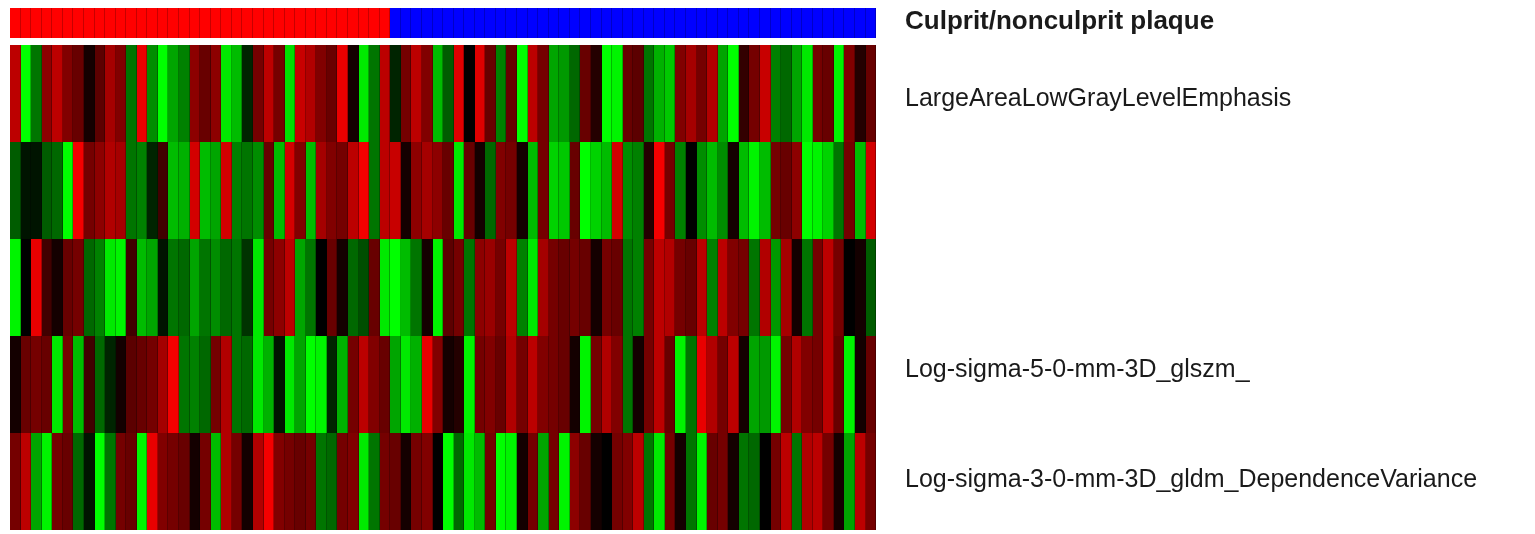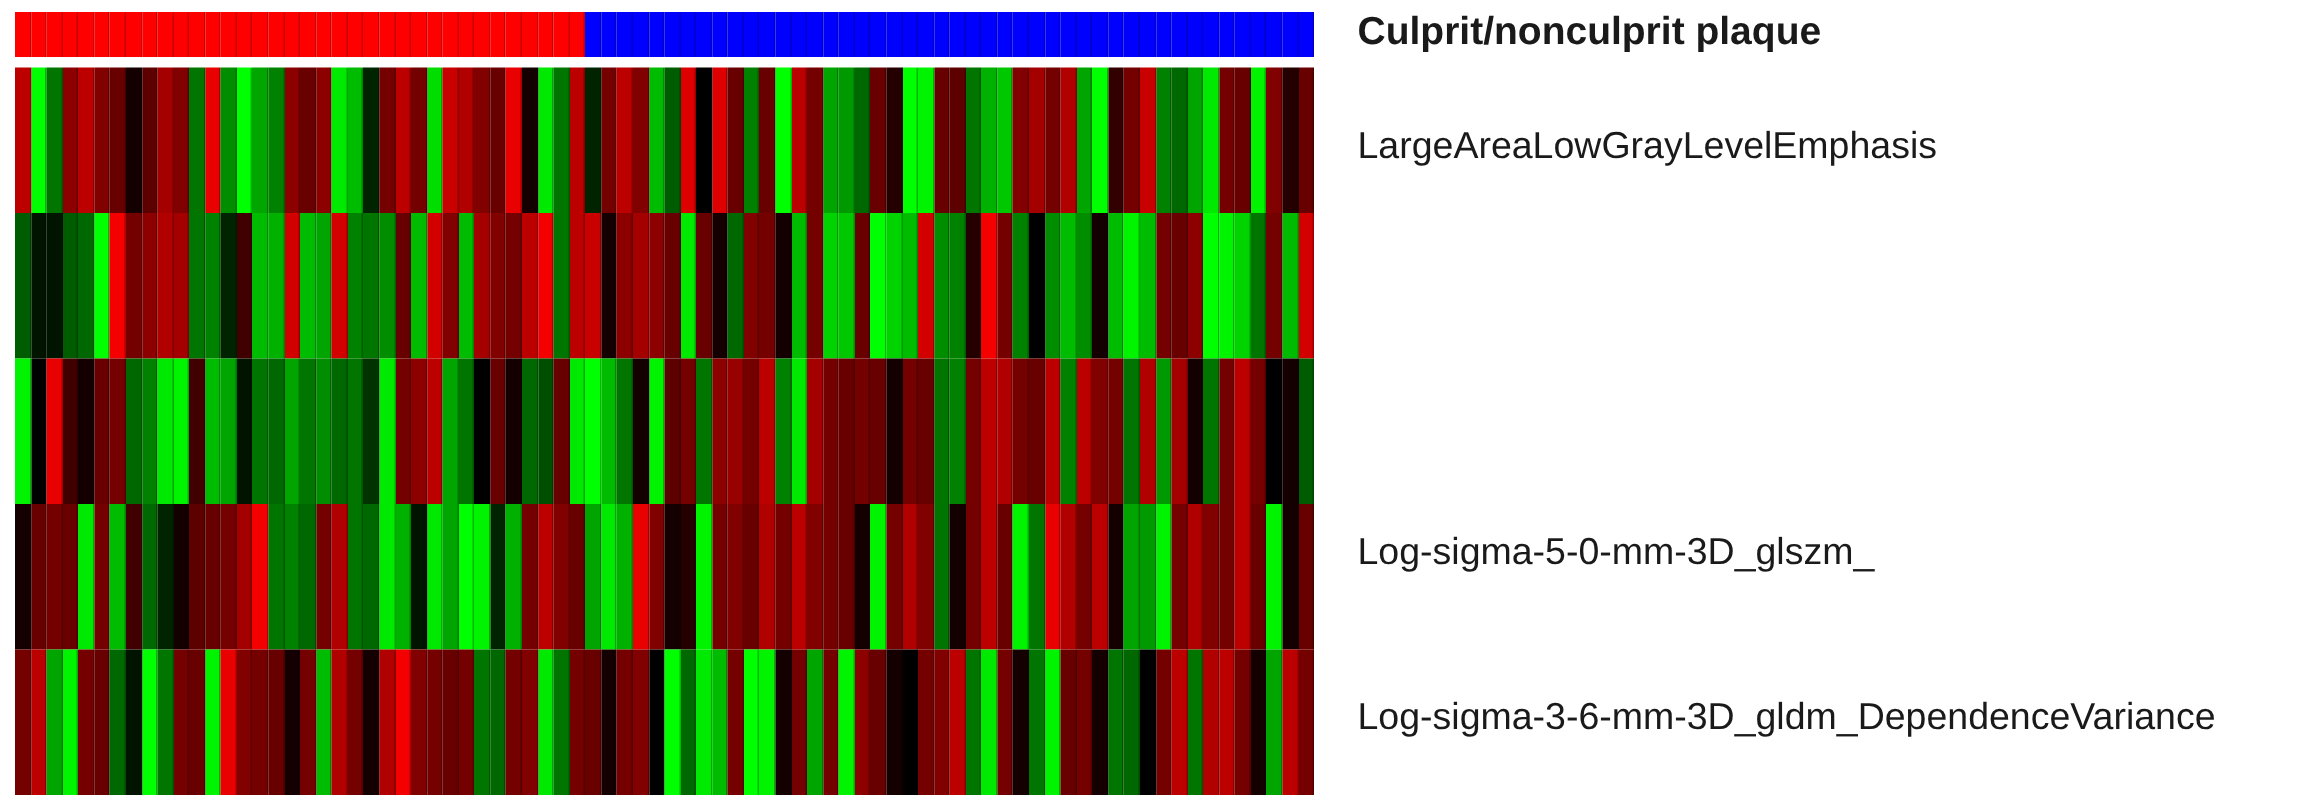--- a/index.html
+++ b/index.html
@@ -596,17 +596,17 @@
   <div id="labels-panel">
     <div id="annotation-title">Culprit/nonculprit plaque</div>
 
   <div class="row-label row-label-0">
         <div>LargeAreaLowGrayLevelEmphasis</div>
       </div>
       <div class="row-label row-label-3">
         <div>Log-sigma-5-0-mm-3D_glszm_</div>
       </div>
       <div class="row-label row-label-4">
-        <div>Log-sigma-3-6-mm-3D_gldm_DependenceVariance</div>
+        <div>Log-sigma-3-0-mm-3D_gldm_DependenceVariance</div>
       </div>
     </div>
 
 </div>
 
 </body></html>

